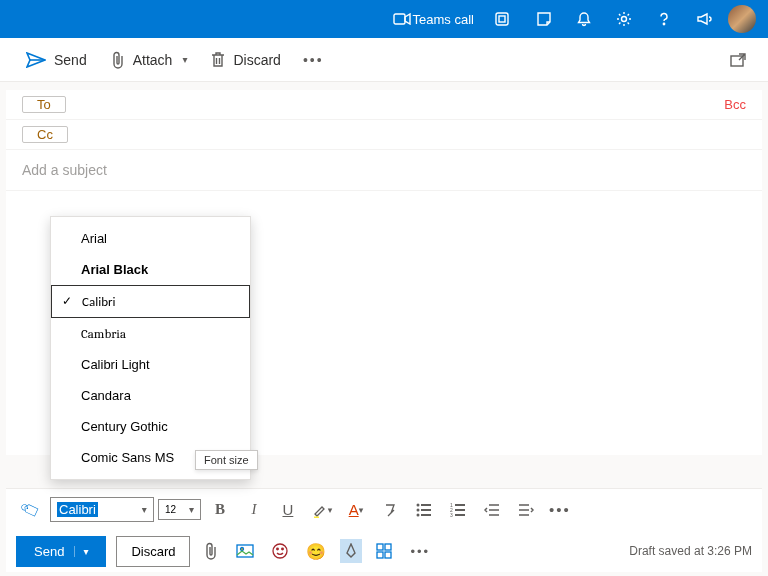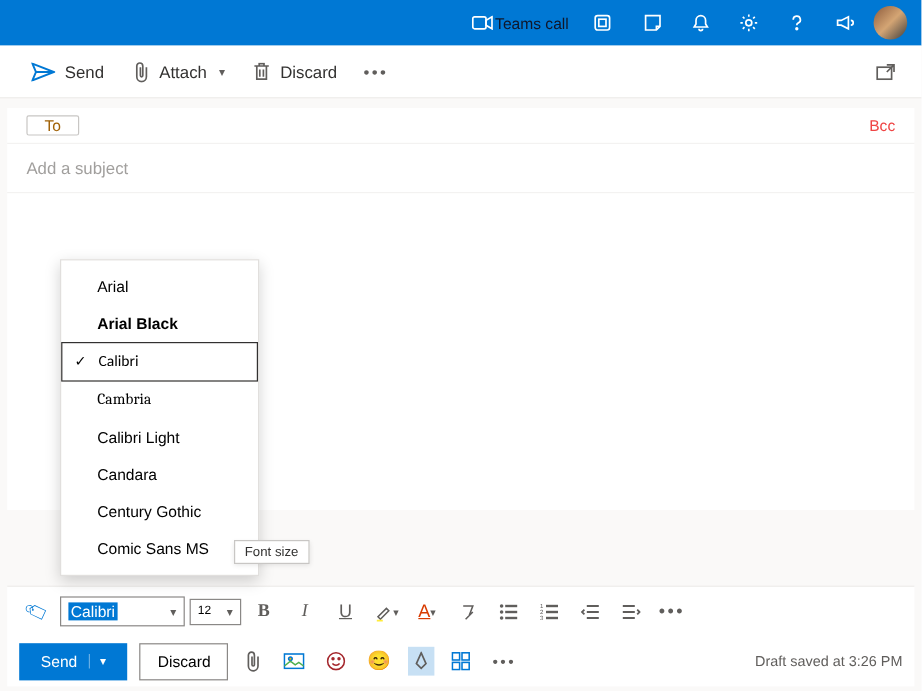--- a/index.html
+++ b/index.html
@@ -1,32 +1,32 @@
 <!DOCTYPE html>
 <html><head>
 <meta charset="utf-8">
 <style>
 * { box-sizing: border-box; margin: 0; padding: 0; }
 body { font-family: 'Segoe UI', Arial, sans-serif; font-size: 14px; background: #faf9f8; width: 768px; height: 576px; overflow: hidden; position: relative; }
 .topbar { background: #0078d4; height: 38px; display: flex; align-items: center; justify-content: flex-end; padding: 0 12px; gap: 8px; }
 .topbar .tb-icon { width: 32px; height: 32px; display: flex; align-items: center; justify-content: center; color: #fff; cursor: pointer; }
-.topbar .teams { color: #0f172a; display: flex; align-items: center; gap: 2px; font-size: 13px; cursor: pointer; padding: 0 6px; }
+.topbar .teams { color: #ffffff; display: flex; align-items: center; gap: 2px; font-size: 13px; cursor: pointer; padding: 0 6px; }
 .avatar { width: 28px; height: 28px; border-radius: 50%; background: linear-gradient(135deg,#8b5a3c,#d4a574,#3c3c3c); display: inline-block; }
 .cmdbar { background: #fff; height: 44px; display: flex; align-items: center; padding: 0 16px; gap: 4px; border-bottom: 1px solid #edebe9; }
 .cmdbar .btn { display: flex; align-items: center; gap: 8px; padding: 6px 10px; cursor: pointer; color: #323130; font-size: 14px; }
 .chev { font-size: 10px; color: #605e5c; margin-left: 2px; }
 .ellipsis { letter-spacing: 2px; color: #605e5c; padding: 6px 8px; cursor: pointer; }
 .popout { margin-left: auto; color: #605e5c; cursor: pointer; padding: 6px; }
 .compose { background: #fff; margin: 8px 6px 0 6px; position: relative; }
 .row { display: flex; align-items: center; border-bottom: 1px solid #f3f2f1; padding: 6px 16px; }
 .tag { border: 1px solid #c8c6c4; border-radius: 2px; padding: 0 14px; font-size: 13px; color: #a16207; background: #fff; cursor: pointer; }
 .bcc { margin-left: auto; color: #ef4444; font-size: 13px; cursor: pointer; }
 .subj { padding: 12px 16px; color: #a19f9d; font-size: 14px; border-bottom: 1px solid #f3f2f1; cursor: text; }
 .body-area { height: 264px; }
-.font-menu { position: absolute; top: 216px; left: 50px; width: 166px; background: #fff; box-shadow: 0 4px 12px rgba(0,0,0,0.18); border: 1px solid #e1dfdd; padding: 6px 0; z-index: 20; }
+.font-menu { position: absolute; top: 216px; left: 50px; width: 201px; background: #fff; box-shadow: 0 4px 12px rgba(0,0,0,0.18); border: 1px solid #e1dfdd; padding: 6px 0; z-index: 20; }
 .font-item { padding: 8px 14px 8px 30px; cursor: pointer; font-size: 13px; position: relative; }
 .font-item.selected { border: 1px solid #323130; }
 .font-item.selected::before { content: '✓'; position: absolute; left: 10px; top: 8px; font-size: 12px; }
 .ff-arial { font-family: Arial; }
 .ff-arialb { font-family: Arial; font-weight: 700; }
 .ff-calibri { font-family: Calibri, Arial; }
 .ff-calibril { font-family: 'Calibri Light', Arial; font-weight: 300; }
 .ff-cambria { font-family: Cambria, Georgia, serif; }
 .ff-candara { font-family: Candara, Arial; }
 .ff-century { font-family: 'Century Gothic', Arial; }
@@ -131,20 +131,23 @@
         <path d="M9 1h6v6M15 1l-6 6"></path>
       </svg>
   </div>
 </div>
 
 <div class="compose">
   <div class="row">
     <button class="tag">To</button>
     <span class="bcc">Bcc</span>
   </div>
+  <div class="row">
+    <button class="tag">Cc</button>
+  </div>
   <div class="subj">Add a subject</div>
   <div class="body-area"></div>
 </div>
 
 <div class="font-menu">
   <div class="font-item ff-arial">Arial</div>
   <div class="font-item ff-arialb">Arial Black</div>
   <div class="font-item ff-calibri selected">Calibri</div>
   <div class="font-item ff-cambria">Cambria</div>
   <div class="font-item ff-calibril">Calibri Light</div>

